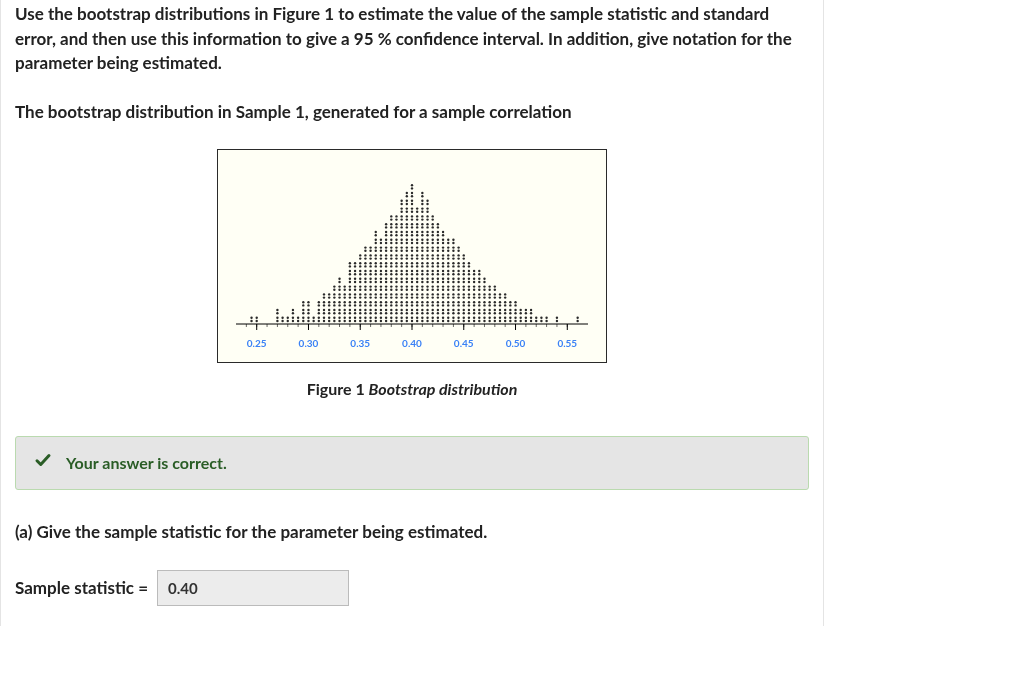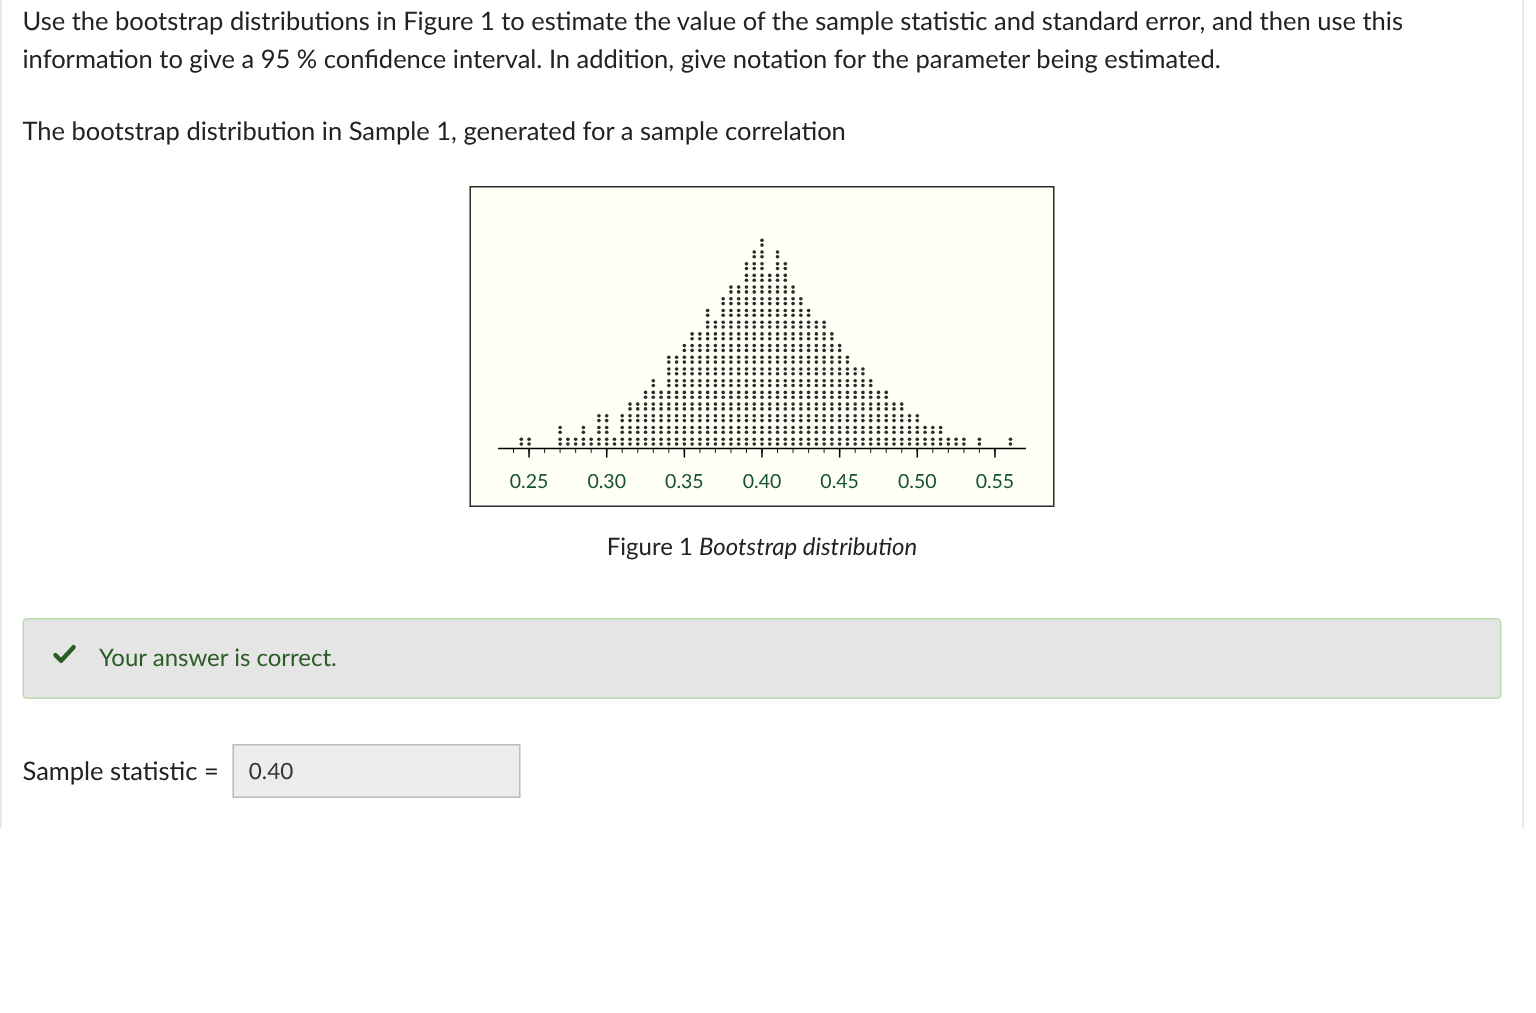--- a/index.html
+++ b/index.html
@@ -5,25 +5,26 @@
   html, body {
     margin: 0;
     padding: 0;
     font-family: "Lato", "Open Sans", "Helvetica Neue", Arial, sans-serif;
     font-size: 17px;
     color: #222;
     background: #fff;
     line-height: 1.45;
   }
   .page {
-    width: 1016px;
+    width: 824px;
     box-sizing: border-box;
     padding: 2px 14px 20px 14px;
     border-left: 1px solid #e4e4e4;
     border-right: 1px solid #e4e4e4;
+    font-weight: bold;
   }
   .question-text p { margin: 0 0 24px 0; }
   .figure {
     text-align: center;
     margin: 4px 0 36px 0;
   }
   .plot {
     display: inline-block;
     border: 1px solid #2a2a2a;
     background: #fffff5;
@@ -34,22 +35,22 @@
   .plot-caption {
     text-align: center;
     font-size: 16px;
     margin-top: 8px;
   }
   .plot-caption em { font-style: italic; }
   .tick-label-row {
     display: flex;
     gap: 0;
     justify-content: space-between;
-    font-size: 13px;
-    color: #14532d;
+    font-size: 10px;
+    color: #3b82f6;
     margin-top: 4px;
   }
   .feedback {
     background: #e5e5e5;
     border: 1px solid #badaaf;
     border-radius: 3px;
     padding: 14px 18px;
     margin: 32px 0 30px 0;
     color: #2a5d26;
     font-size: 16px;
@@ -938,19 +939,20 @@
   <div class="feedback">
     <span class="check-icon">
       <svg width="18" height="18" viewBox="0 0 24 24" fill="none" stroke="#2a5d26" stroke-width="4" stroke-linecap="round" stroke-linejoin="round">
           <polyline points="4 13 9 18 20 6"></polyline>
         </svg>
     </span>
     <span>Your answer is correct.</span>
   </div>
 
   <div class="part">
+    <p>(a) Give the sample statistic for the parameter being estimated.</p>
     <div class="answer-line">
       <span>Sample statistic  =</span>
       <span class="answer-box">0.40</span>
     </div>
   </div>
 
 </div>
 
 </body></html>

